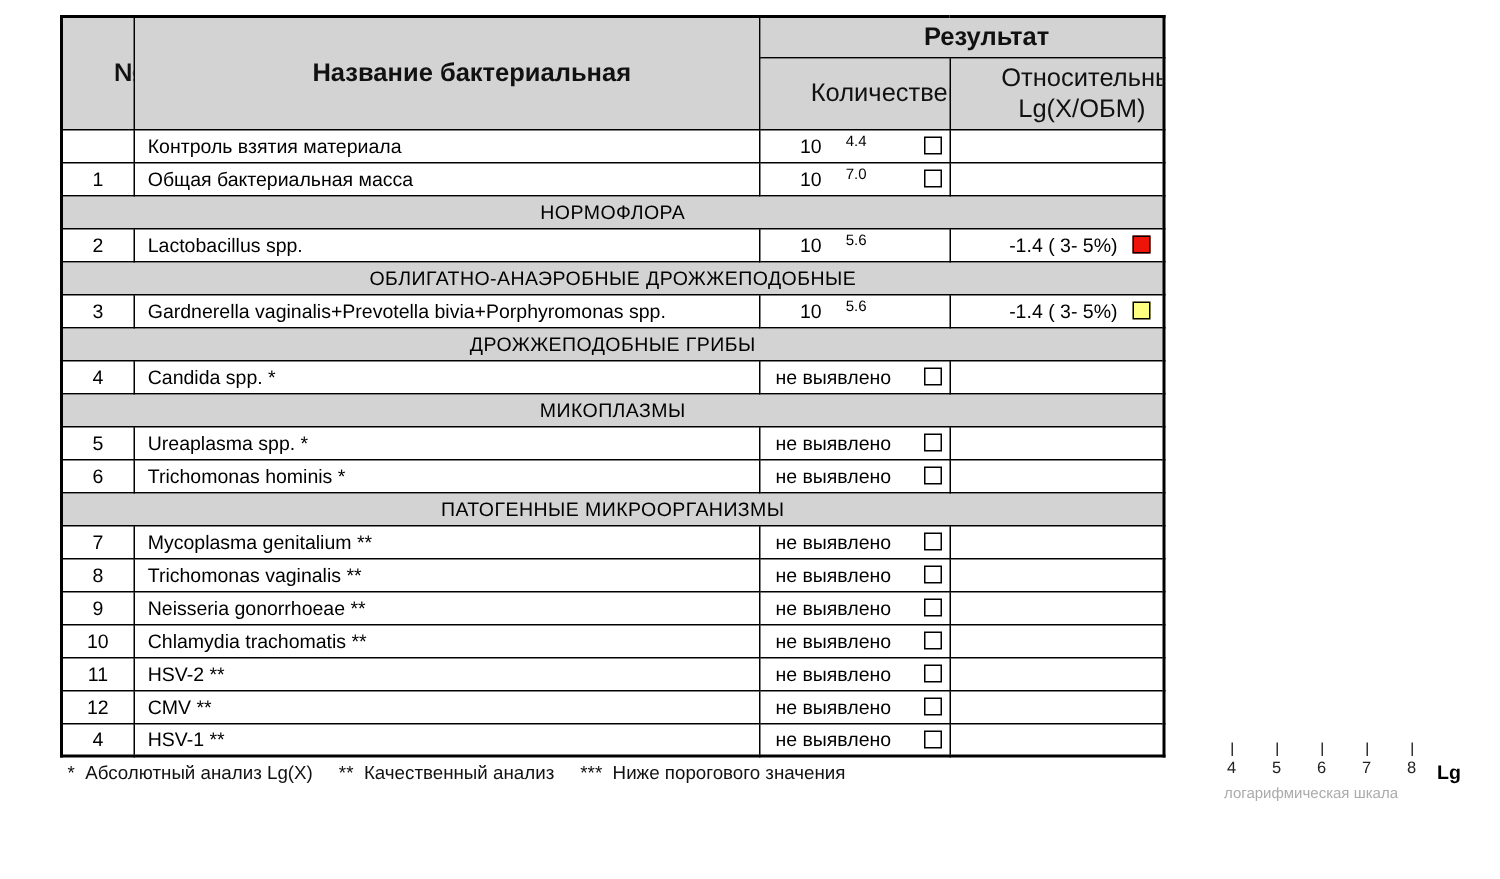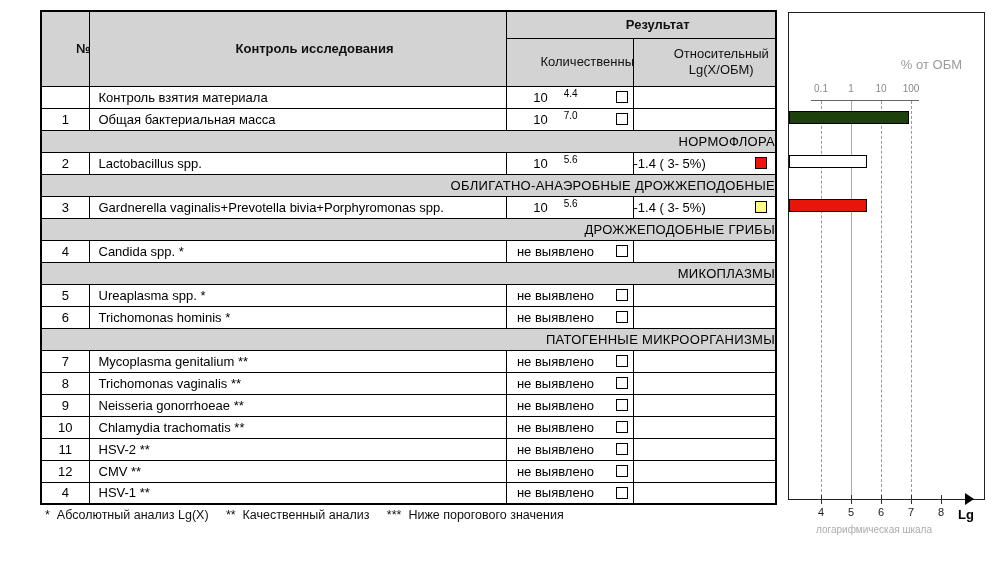--- a/index.html
+++ b/index.html
@@ -12,36 +12,36 @@
   .canvas { position:absolute; inset:0; background:#fff; }
 
   
   table.report {
     position:absolute; left:40px; top:10px; width:735px;
     border-collapse:collapse; table-layout:fixed;
     border:2px solid #000;
   }
   .report th, .report td { border:1px solid #000; overflow:hidden; }
   .report thead th {
-    background:#d3d3d3; font-size:13px; font-weight:bold; color:#111;
+    background:#d3d3d3; font-size:17px; font-weight:bold; color:#111;
     text-align:center; vertical-align:middle;padding-left:34px;
   }
   .report thead tr.h-row1 { height:27px; }
   .report thead tr.h-row2 { height:48px; }
   .report th.h-sub { font-weight:normal; line-height:1.25; }
   .report tbody tr { height:22px; }
   .report tbody td { font-size:13px; color:#000; vertical-align:middle; }
   td.section-cell {
-    background:#d3d3d3; text-align:right;
+    background:#d3d3d3; text-align:center;
     font-size:11px; letter-spacing:0.3px; color:#111;
   }
   td.num-cell  { text-align:center; }
   td.name-cell { padding-left:9px; text-align:left; }
   td.qty-cell  { position:relative; text-align:center; padding-right:28px; }
-  td.rel-cell  { position:relative; text-align:left; padding-right:30px; }
+  td.rel-cell  { position:relative; text-align:right; padding-right:30px; }
   .qty-exp { font-size:10px; position:relative; top:-5px; margin-left:16px; }
   .checkbox {
     position:absolute; right:5px; top:50%; transform:translateY(-50%);
     width:12px; height:12px; border:1.5px solid #000; background:#fff;
     display:inline-block;
   }
   .marker {
     position:absolute; right:8px; top:50%; transform:translateY(-50%);
     width:12px; height:12px; border:1.5px solid #000; display:inline-block;
   }
@@ -89,21 +89,21 @@
   <table class="report">
     <colgroup>
       <col style="width:48px">
         <col style="width:417px">
         <col style="width:127px">
         <col style="width:143px">
     </colgroup>
     <thead>
       <tr class="h-row1">
         <th rowspan="2">№</th>
-        <th rowspan="2">Контроль исследования</th>
+        <th rowspan="2">Название бактериальная</th>
         <th colspan="2">Результат</th>
       </tr>
       <tr class="h-row2">
         <th class="h-sub">Количественный</th>
         <th class="h-sub">
           <div>Относительный</div>
           <div>Lg(X/ОБМ)</div>
         </th>
       </tr>
     </thead>
@@ -206,36 +206,20 @@
           <td class="name-cell">HSV-1 **</td>
           <td class="qty-cell"><span class="qty-value">не выявлено</span><span class="checkbox"></span></td>
           <td class="rel-cell"></td>
         </tr>
       </tbody>
   </table>
 
   <div class="footnote">*  Абсолютный анализ Lg(X)     **  Качественный анализ     ***  Ниже порогового значения</div>
 
   <div class="chart" id="chart">
-    <div class="plot" id="plot">
-      <div class="pct-label">% от ОБМ</div>
-      <div class="top-baseline"></div>
-      <div class="axis-arrowhead"></div>
-    <div class="top-tick" style="left: 12px;">0.1</div>
-        <div class="gridline" style="left: 32px;"></div>
-        <div class="top-tick" style="left: 42px;">1</div>
-        <div class="gridline solid" style="left: 62px;"></div>
-        <div class="top-tick" style="left: 72px;">10</div>
-        <div class="gridline" style="left: 92px;"></div>
-        <div class="top-tick" style="left: 102px;">100</div>
-        <div class="gridline" style="left: 122px;"></div>
-        <div class="bar" title="Общая бактериальная масса" style="top: 98px; width: 120px; background: rgb(30, 64, 15);"></div>
-        <div class="bar" title="Lactobacillus spp." style="top: 142px; width: 78px; background: rgb(255, 255, 255);"></div>
-        <div class="bar" title="Gardnerella vaginalis+Prevotella bivia+Porphyromonas spp." style="top: 186px; width: 78px; background: rgb(232, 21, 11);"></div>
-      </div>
     <div class="lg-label">Lg</div>
     <div class="scale-caption">логарифмическая шкала</div>
   <div class="btick" style="left: 33px;"></div>
       <div class="btick-label" style="left: 23px;">4</div>
       <div class="btick" style="left: 63px;"></div>
       <div class="btick-label" style="left: 53px;">5</div>
       <div class="btick" style="left: 93px;"></div>
       <div class="btick-label" style="left: 83px;">6</div>
       <div class="btick" style="left: 123px;"></div>
       <div class="btick-label" style="left: 113px;">7</div>

